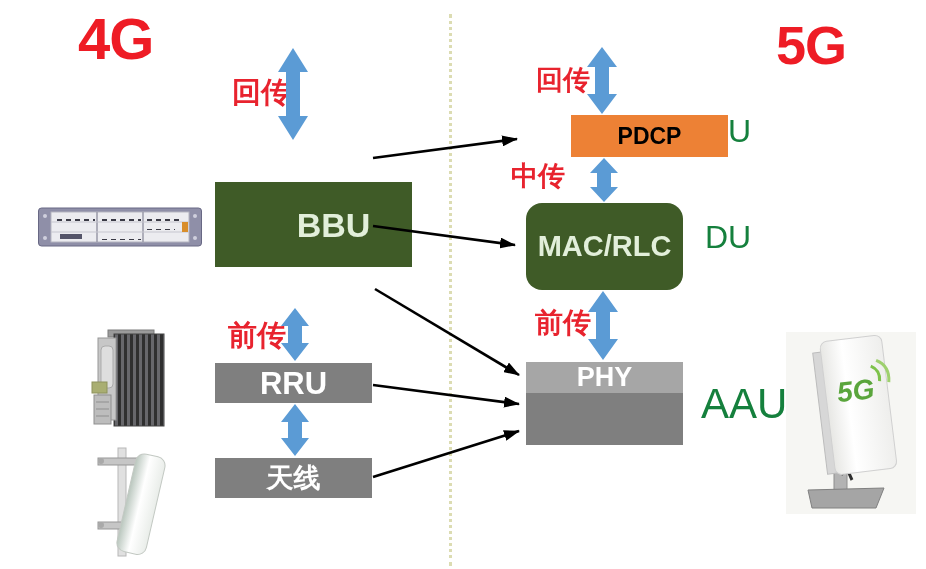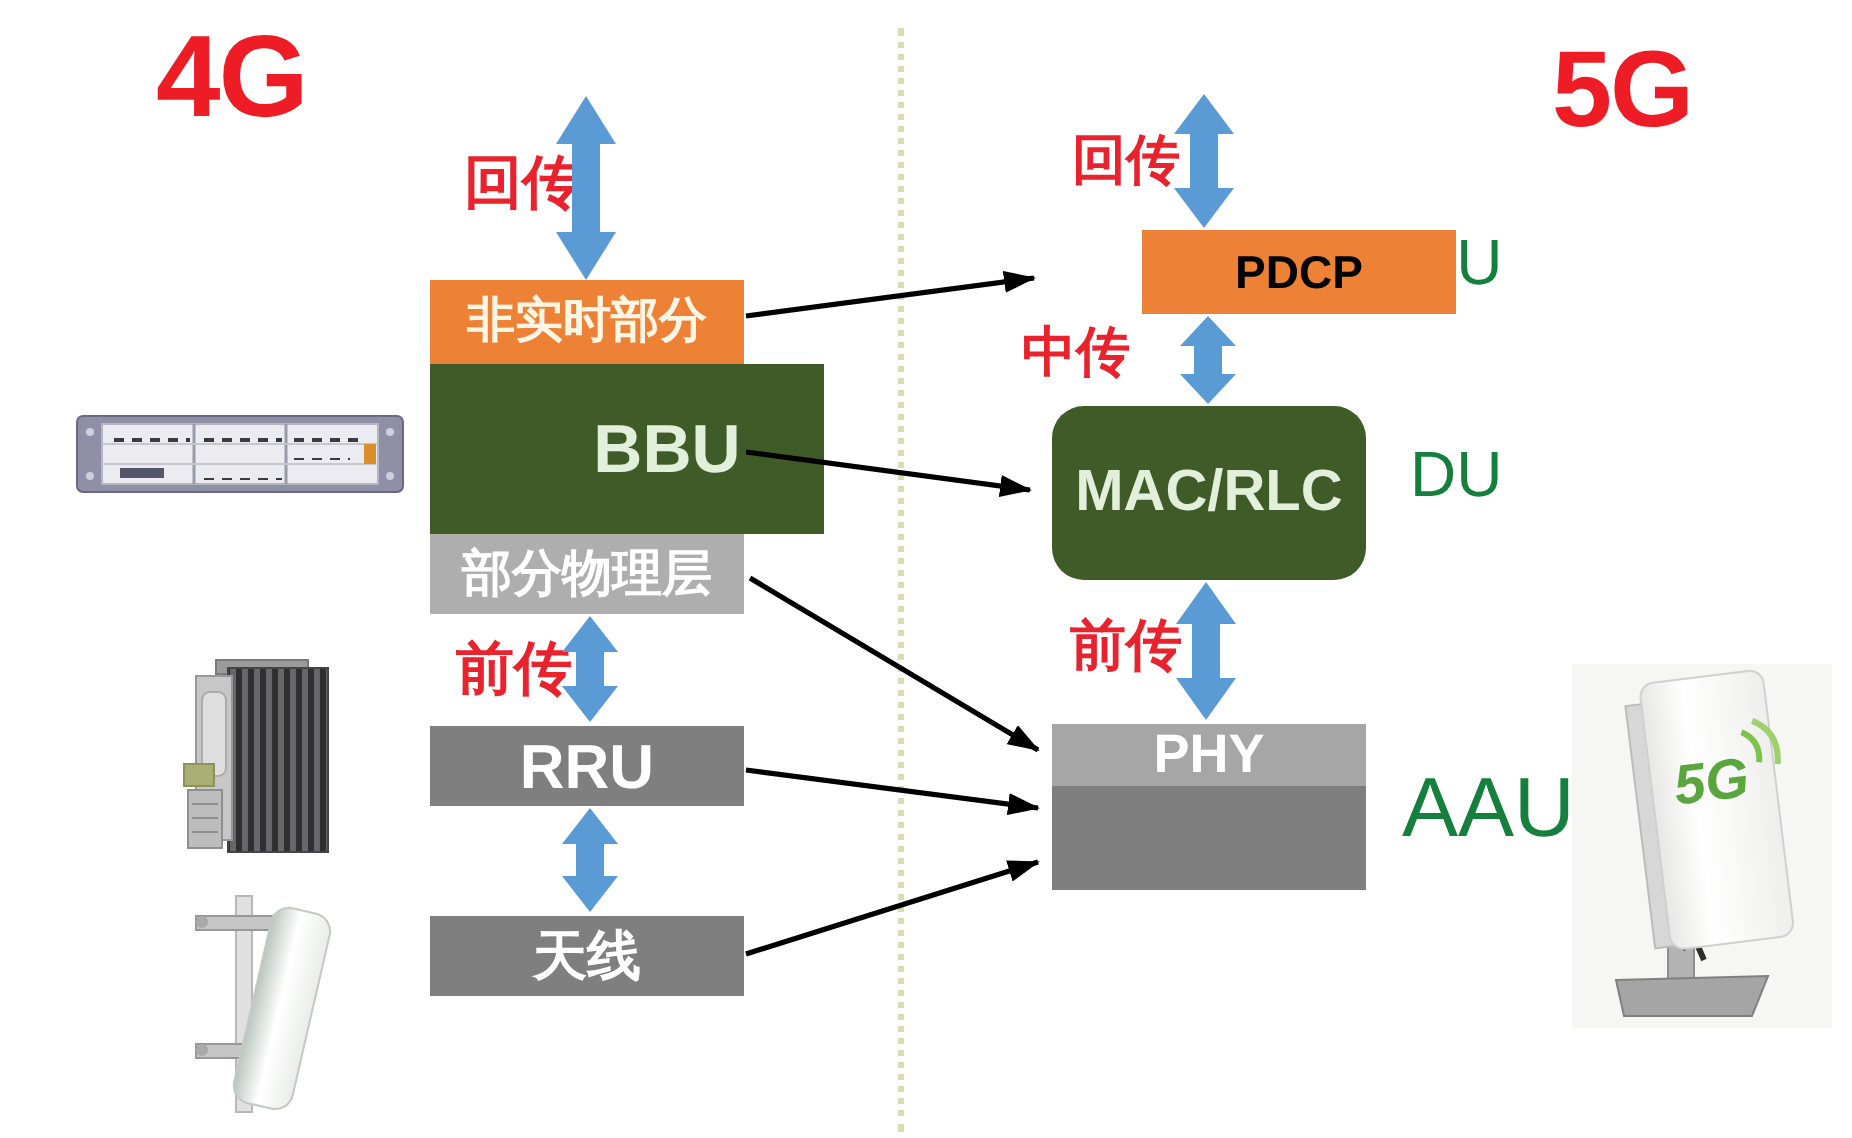--- a/index.html
+++ b/index.html
@@ -57,23 +57,21 @@
   <div id="bh4" class="abs haul">回传</div>
   <div id="fh4" class="abs haul">前传</div>
   <div id="bh5" class="abs haul">回传</div>
   <div id="mh5" class="abs haul">中传</div>
   <div id="fh5" class="abs haul">前传</div>
 
   <div id="lbl-cu" class="abs unit">CU</div>
   <div id="lbl-du" class="abs unit">DU</div>
   <div id="lbl-aau" class="abs unit">AAU</div>
 
-  <div id="b-nonrt" class="block col-l">非实时部分</div>
   <div id="b-bbu" class="block col-l">BBU</div>
-  <div id="b-pphy" class="block col-l">部分物理层</div>
   <div id="b-rru" class="block col-l">RRU</div>
   <div id="b-ant" class="block col-l">天线</div>
 
   <div id="b-pdcp" class="block col-r">PDCP</div>
   <div id="b-macrlc" class="block col-r">MAC/RLC</div>
   <div id="b-phy" class="block col-r">PHY</div>
   <div id="b-aaudark" class="block col-r"></div>
 
   <svg id="arrow-layer" class="abs" width="926" height="569" viewBox="0 0 926 569">
     <defs>

